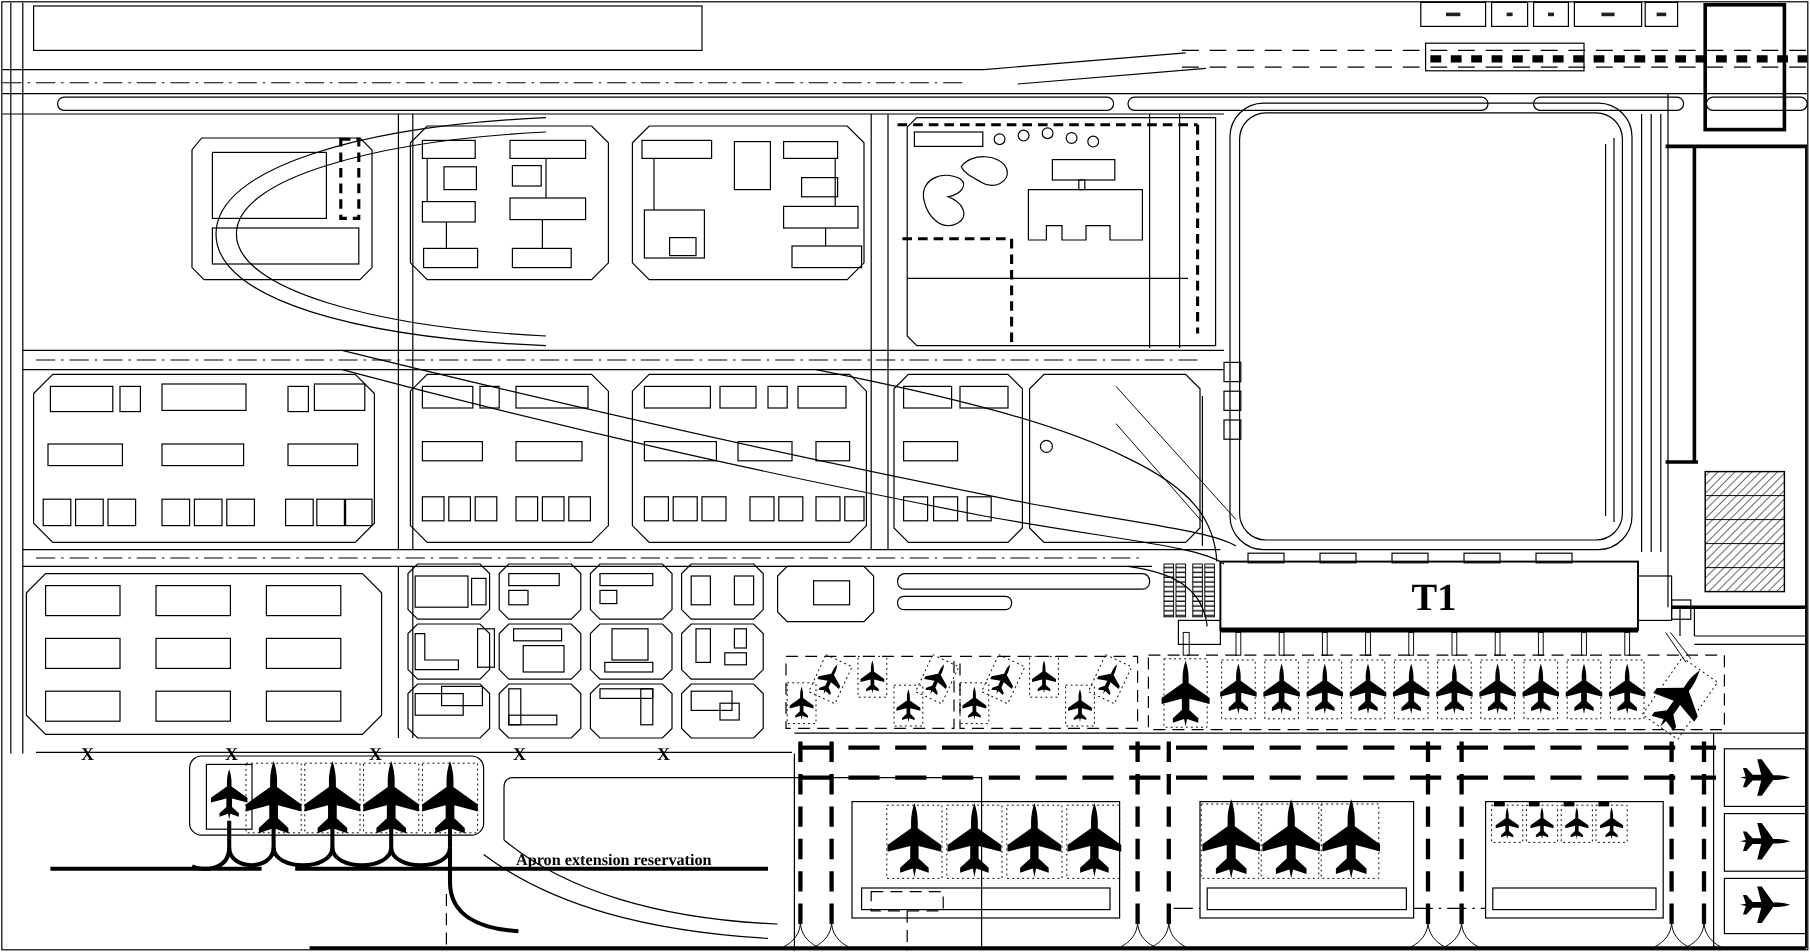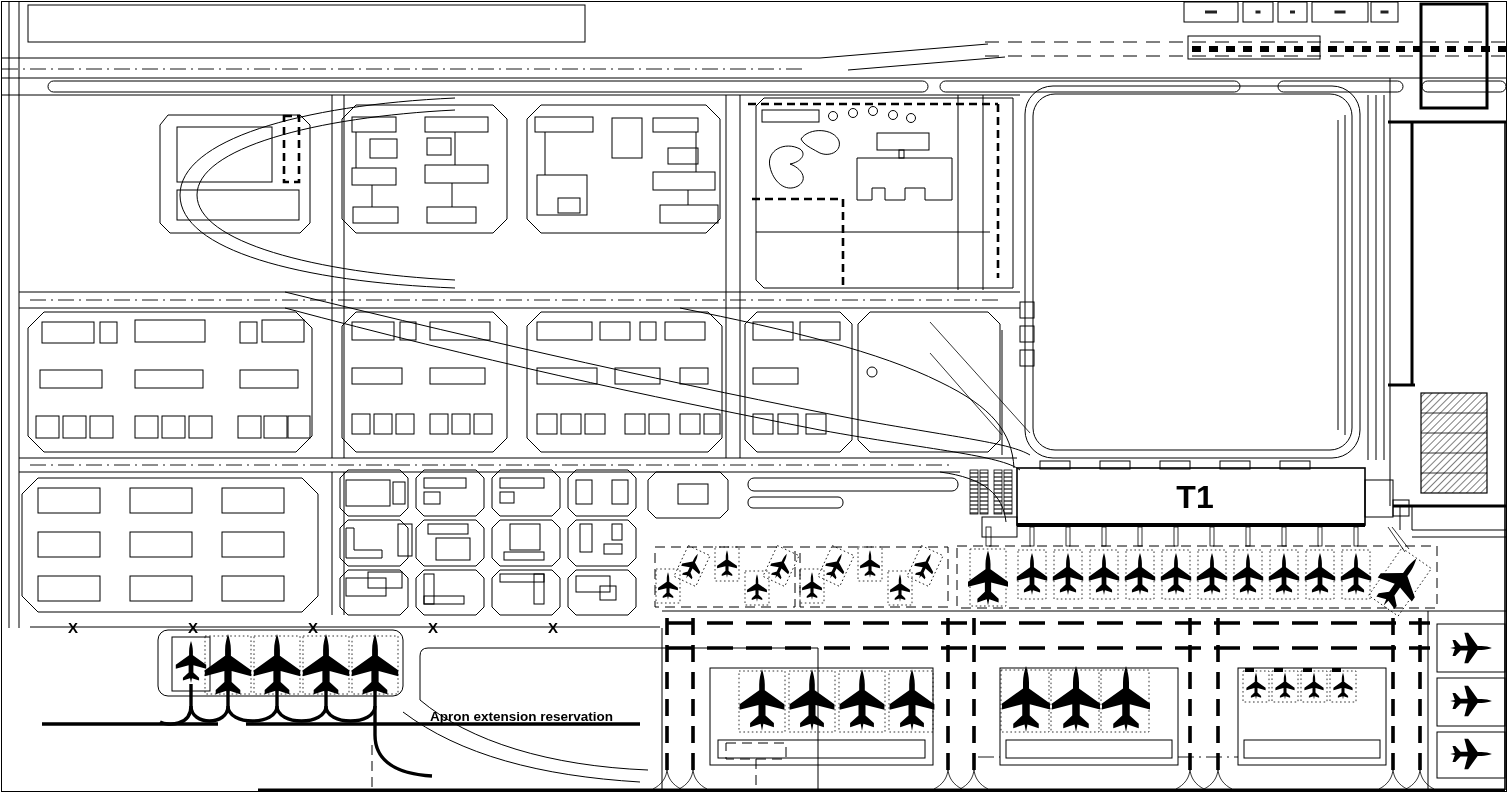--- a/index.html
+++ b/index.html
@@ -1,17 +1,17 @@
 <!DOCTYPE html>
 <html><head>
 <meta charset="utf-8">
 <style>
   html,body{margin:0;padding:0;background:#ffffff;}
   #stage{position:relative;width:1508px;height:793px;background:#fff;overflow:hidden;
-         font-family:Liberation Sans, sans-serif;}
+         font-family:Liberation Serif, serif;}
   svg{display:block}
   
   .ln   {stroke:#000;fill:none;stroke-width:1;}
   .hair {stroke:#000;fill:none;stroke-width:.8;}
   .ln2  {stroke:#000;fill:none;stroke-width:1.6;}
   .thk  {stroke:#000;fill:none;stroke-width:3;}
   .xthk {stroke:#000;fill:none;stroke-width:4.2;}
   .dash {stroke:#000;fill:none;stroke-width:1;stroke-dasharray:10 6;}
   .dashdot{stroke:#000;fill:none;stroke-width:.9;stroke-dasharray:16 5 2 5;}
   .dot  {stroke:#000;fill:none;stroke-width:.8;stroke-dasharray:1.6 2.6;}

